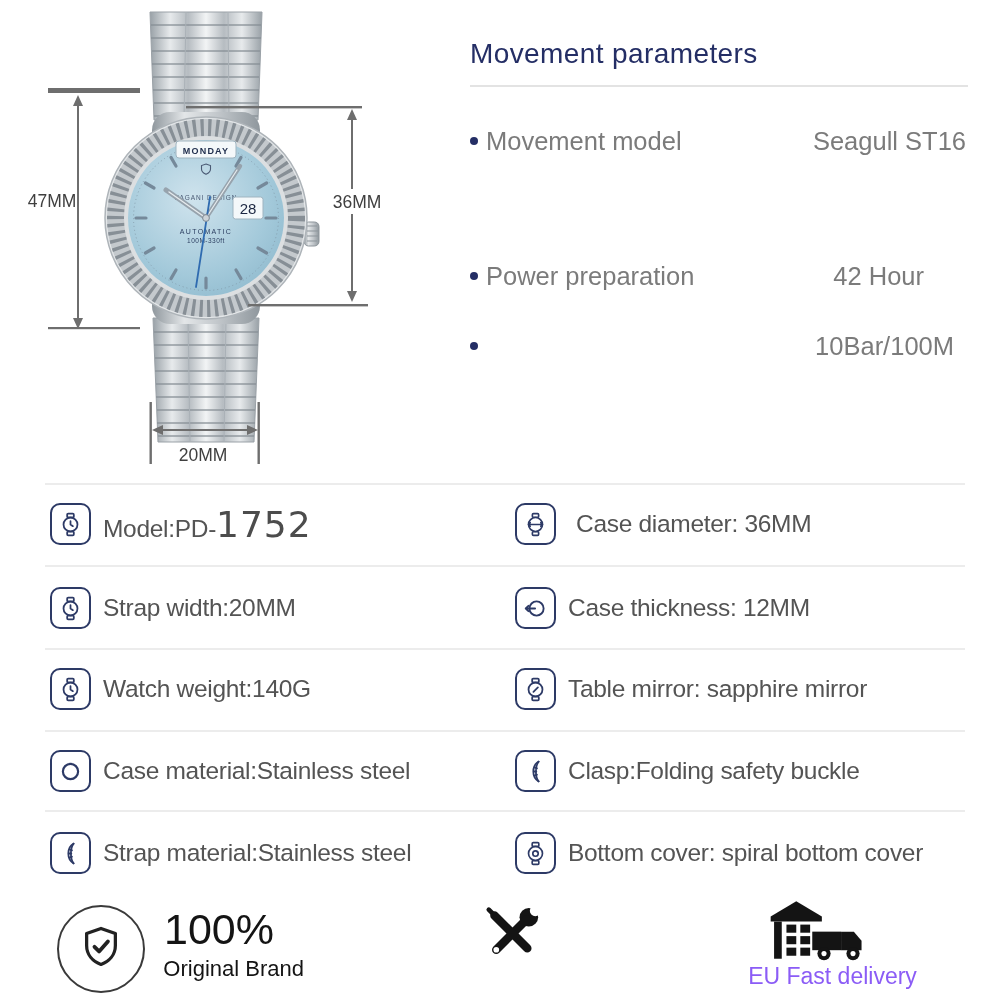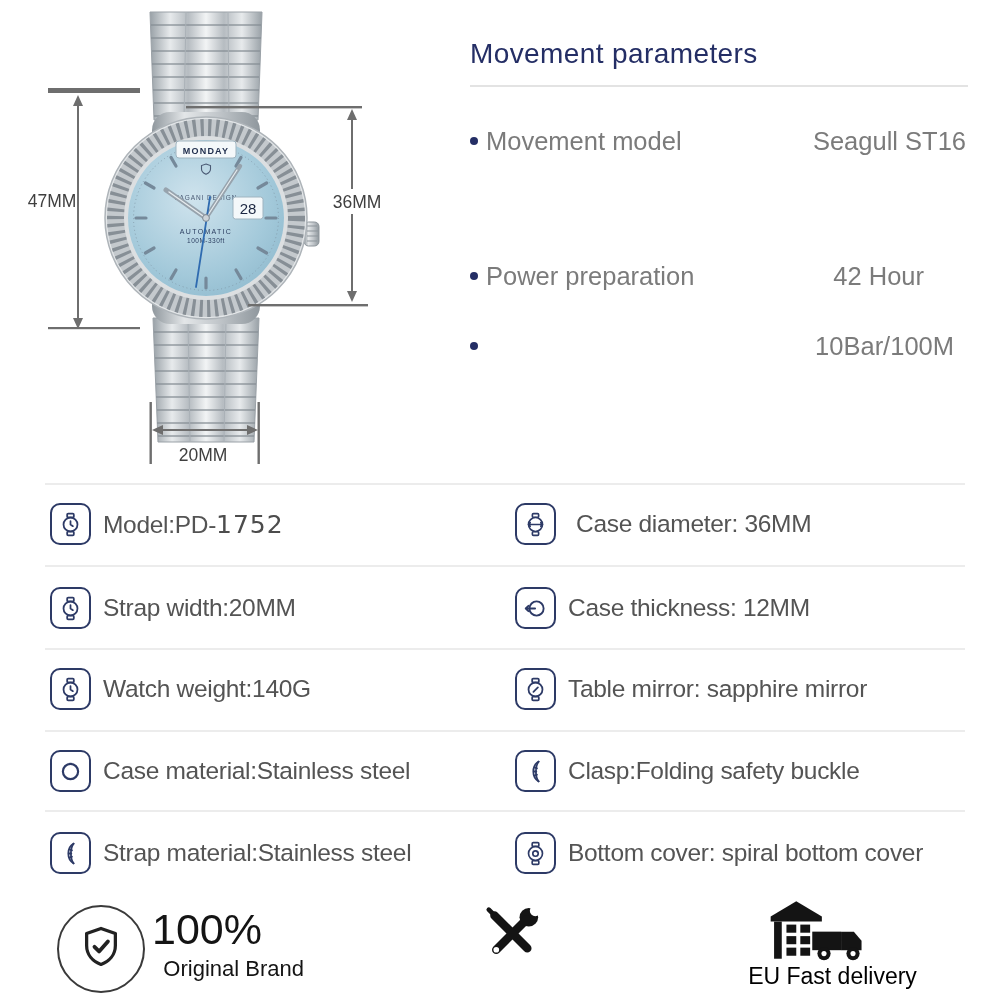--- a/index.html
+++ b/index.html
@@ -20,33 +20,33 @@
   #mrow2 .m-value{margin-right:44px;} #mrow3 .m-value{margin-right:14px;}
   #mrow1 .m-bullet{margin-right:12px;}
 
   
   .hline{position:absolute;left:45px;width:920px;height:2px;background:#ececec;}
   .spec-cell{position:absolute;height:46px;display:flex;align-items:center;gap:12px;}
   .spec-icon{flex:0 0 auto;width:37px;height:38px;border:2.5px solid #2d3a66;border-radius:10px;
              display:flex;align-items:center;justify-content:center;background:#fff;}
   .spec-icon svg{display:block;}
   .spec-text{font-size:24.5px;color:#545454;letter-spacing:-0.3px;white-space:nowrap;}
-  .spec-num{font-family:"DejaVu Sans",sans-serif;font-size:25px;color:#4c4c4c;letter-spacing:1px;}
+  .spec-num{font-family:"DejaVu Sans",sans-serif;font-size:36px;color:#4c4c4c;letter-spacing:1px;}
   .col-l{left:50px;} .col-r{left:515px;}
   .r0{top:501px;} .r1{top:585px;} .r2{top:666px;} .r3{top:748px;} .r4{top:830px;}
 
   
   .badge-circle{position:absolute;left:57px;top:905px;width:84px;height:84px;border:2px solid #3a3a3a;
                 border-radius:50%;display:flex;align-items:center;justify-content:center;}
-  .b1-title{position:absolute;left:138px;top:905px;width:138px;text-align:center;font-size:43px;color:#141414;}
+  .b1-title{position:absolute;left:150px;top:905px;width:138px;text-align:center;font-size:43px;color:#141414;}
   .b1-sub{position:absolute;left:136px;top:956px;width:168px;text-align:right;font-size:22px;color:#141414;}
   .b2-icon{position:absolute;left:480px;top:903px;width:62px;height:62px;}
   .b2-label{position:absolute;left:405px;top:963px;width:215px;text-align:center;font-size:23px;color:#141414;}
   .b3-icon{position:absolute;left:764px;top:899px;width:120px;height:64px;}
-  .b3-label{position:absolute;left:730px;top:963px;width:205px;text-align:center;font-size:23px;color:#000000;}
+  .b3-label{position:absolute;left:730px;top:963px;width:205px;text-align:center;font-size:23px;color:#8b5cf6;}
 </style>
 </head>
 <body>
 
 <div id="canvas">
 
   <svg width="440" height="480" viewBox="0 0 440 480" style="position:absolute;left:0;top:0;">
     <defs>
       <linearGradient id="bracGrad" x1="0" y1="0" x2="1" y2="0">
         <stop offset="0" stop-color="#99a1a7"></stop>

